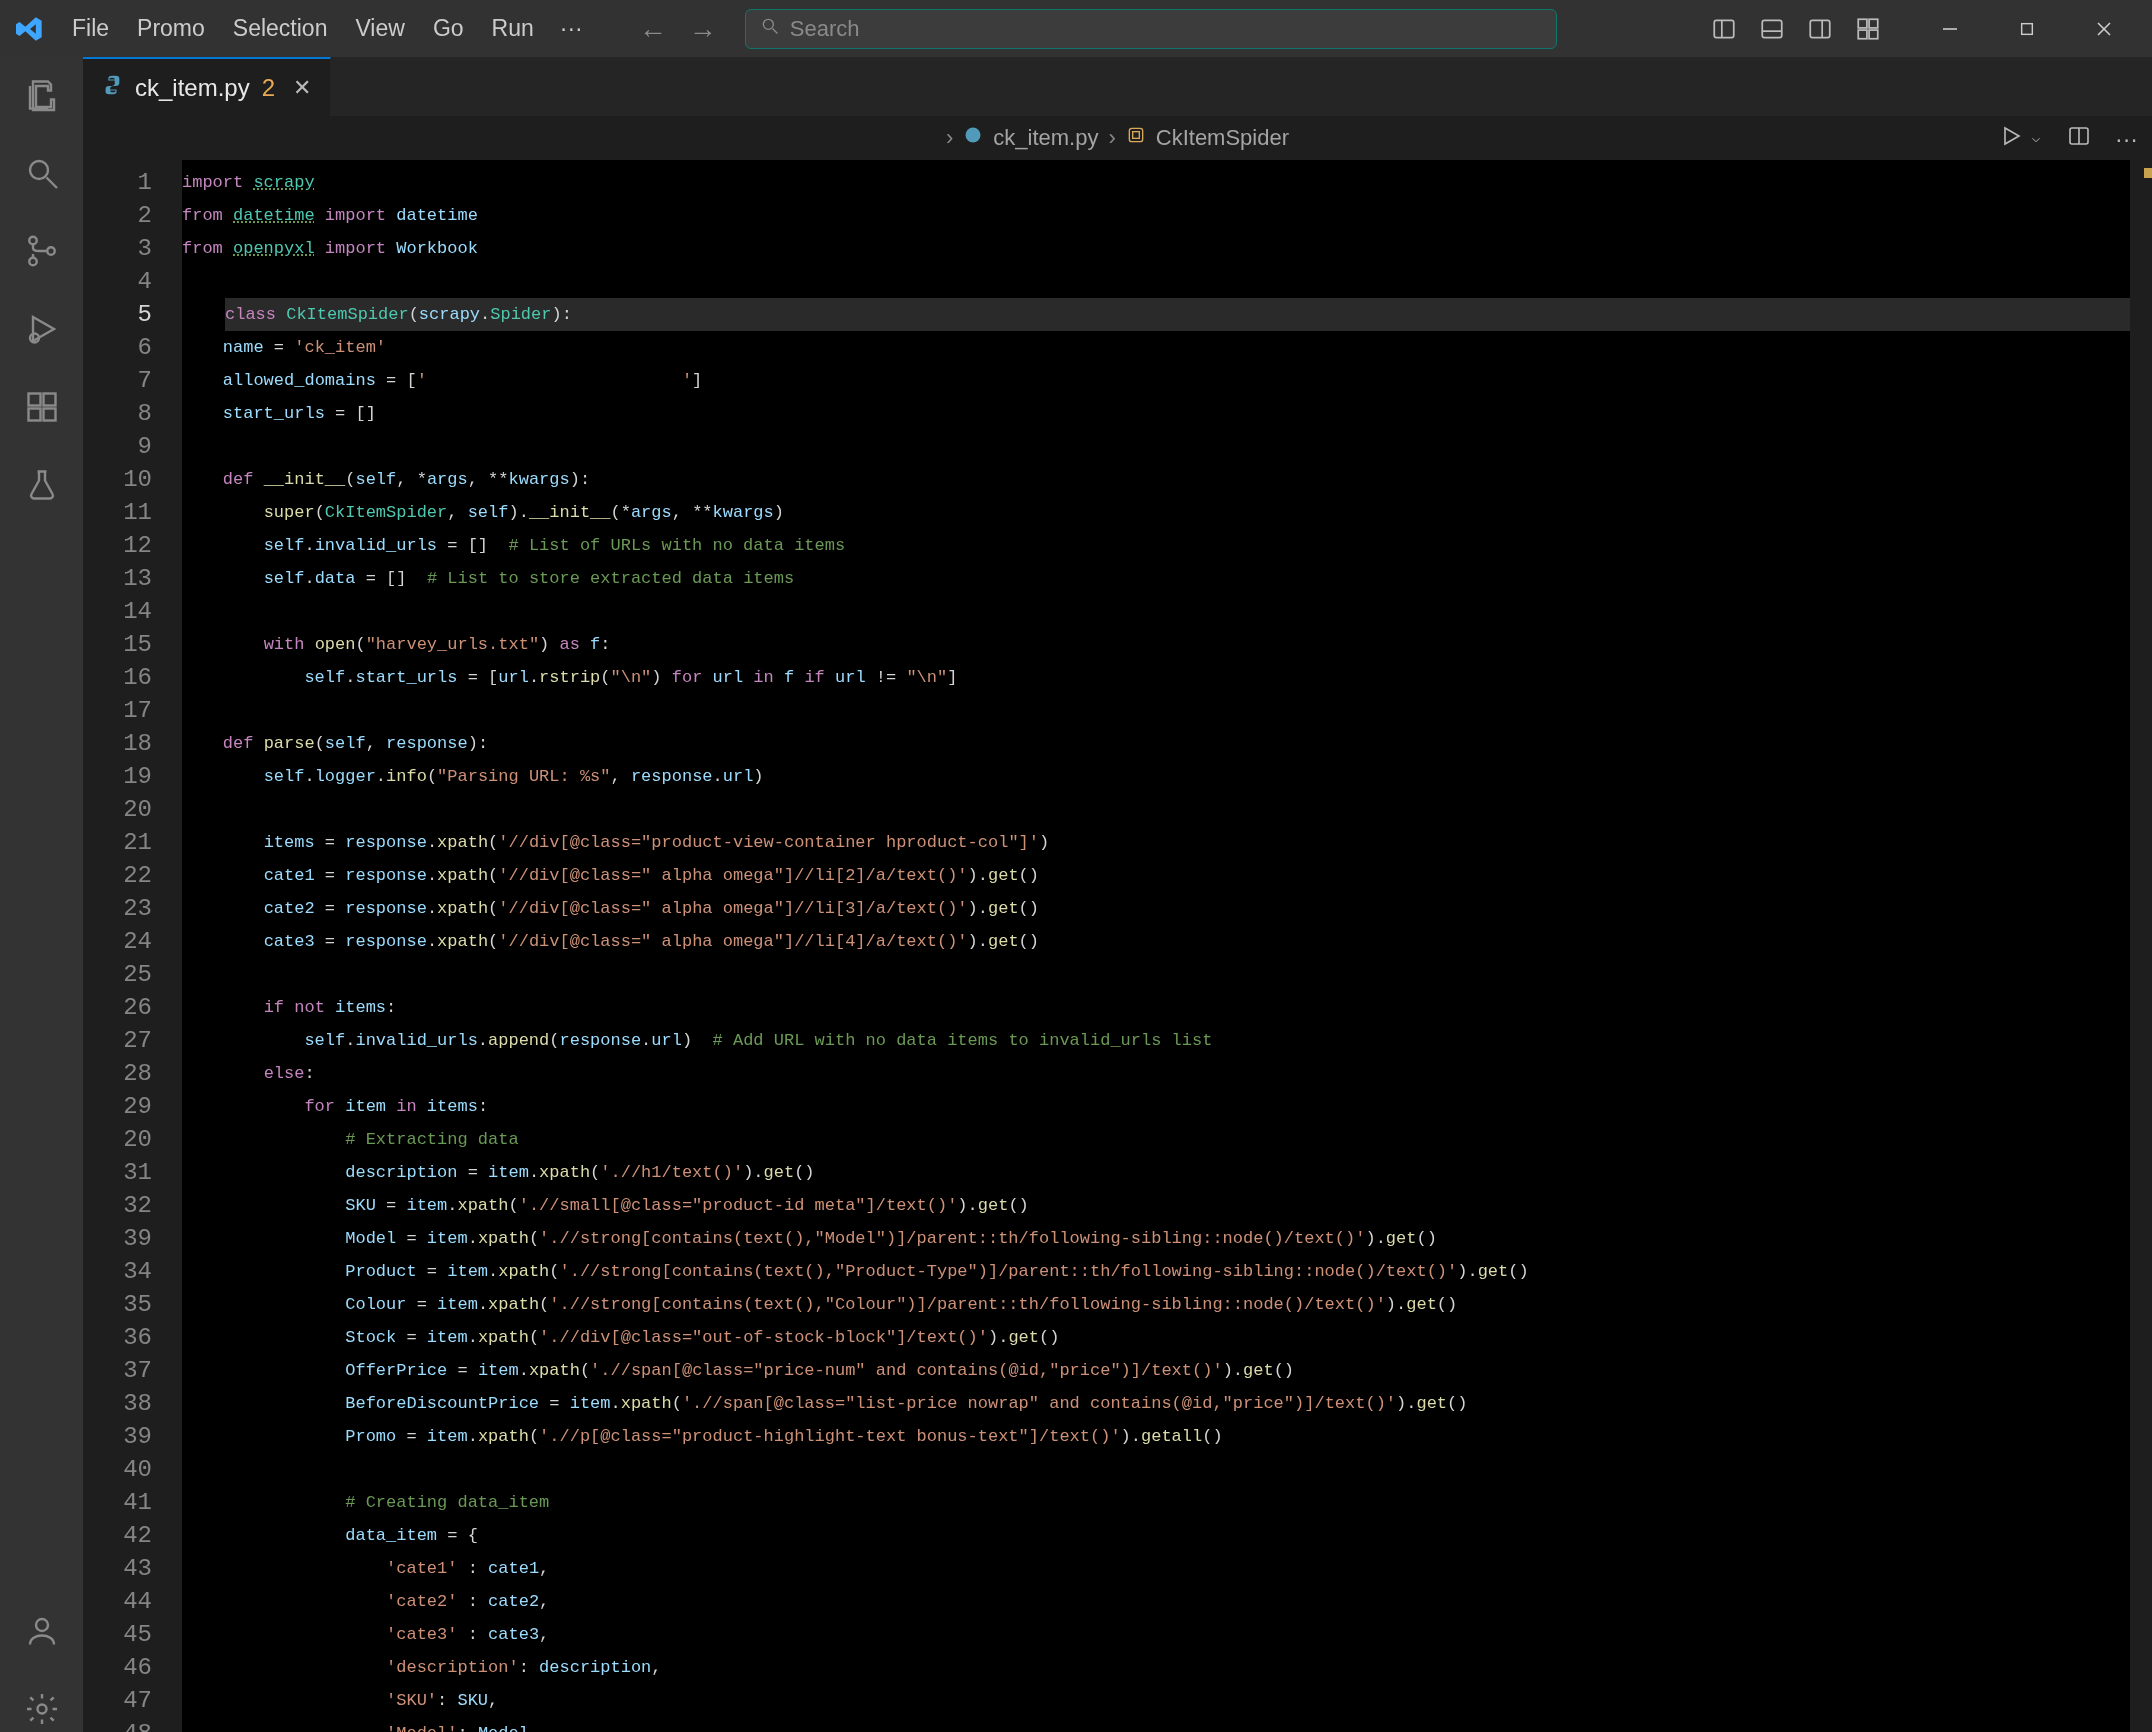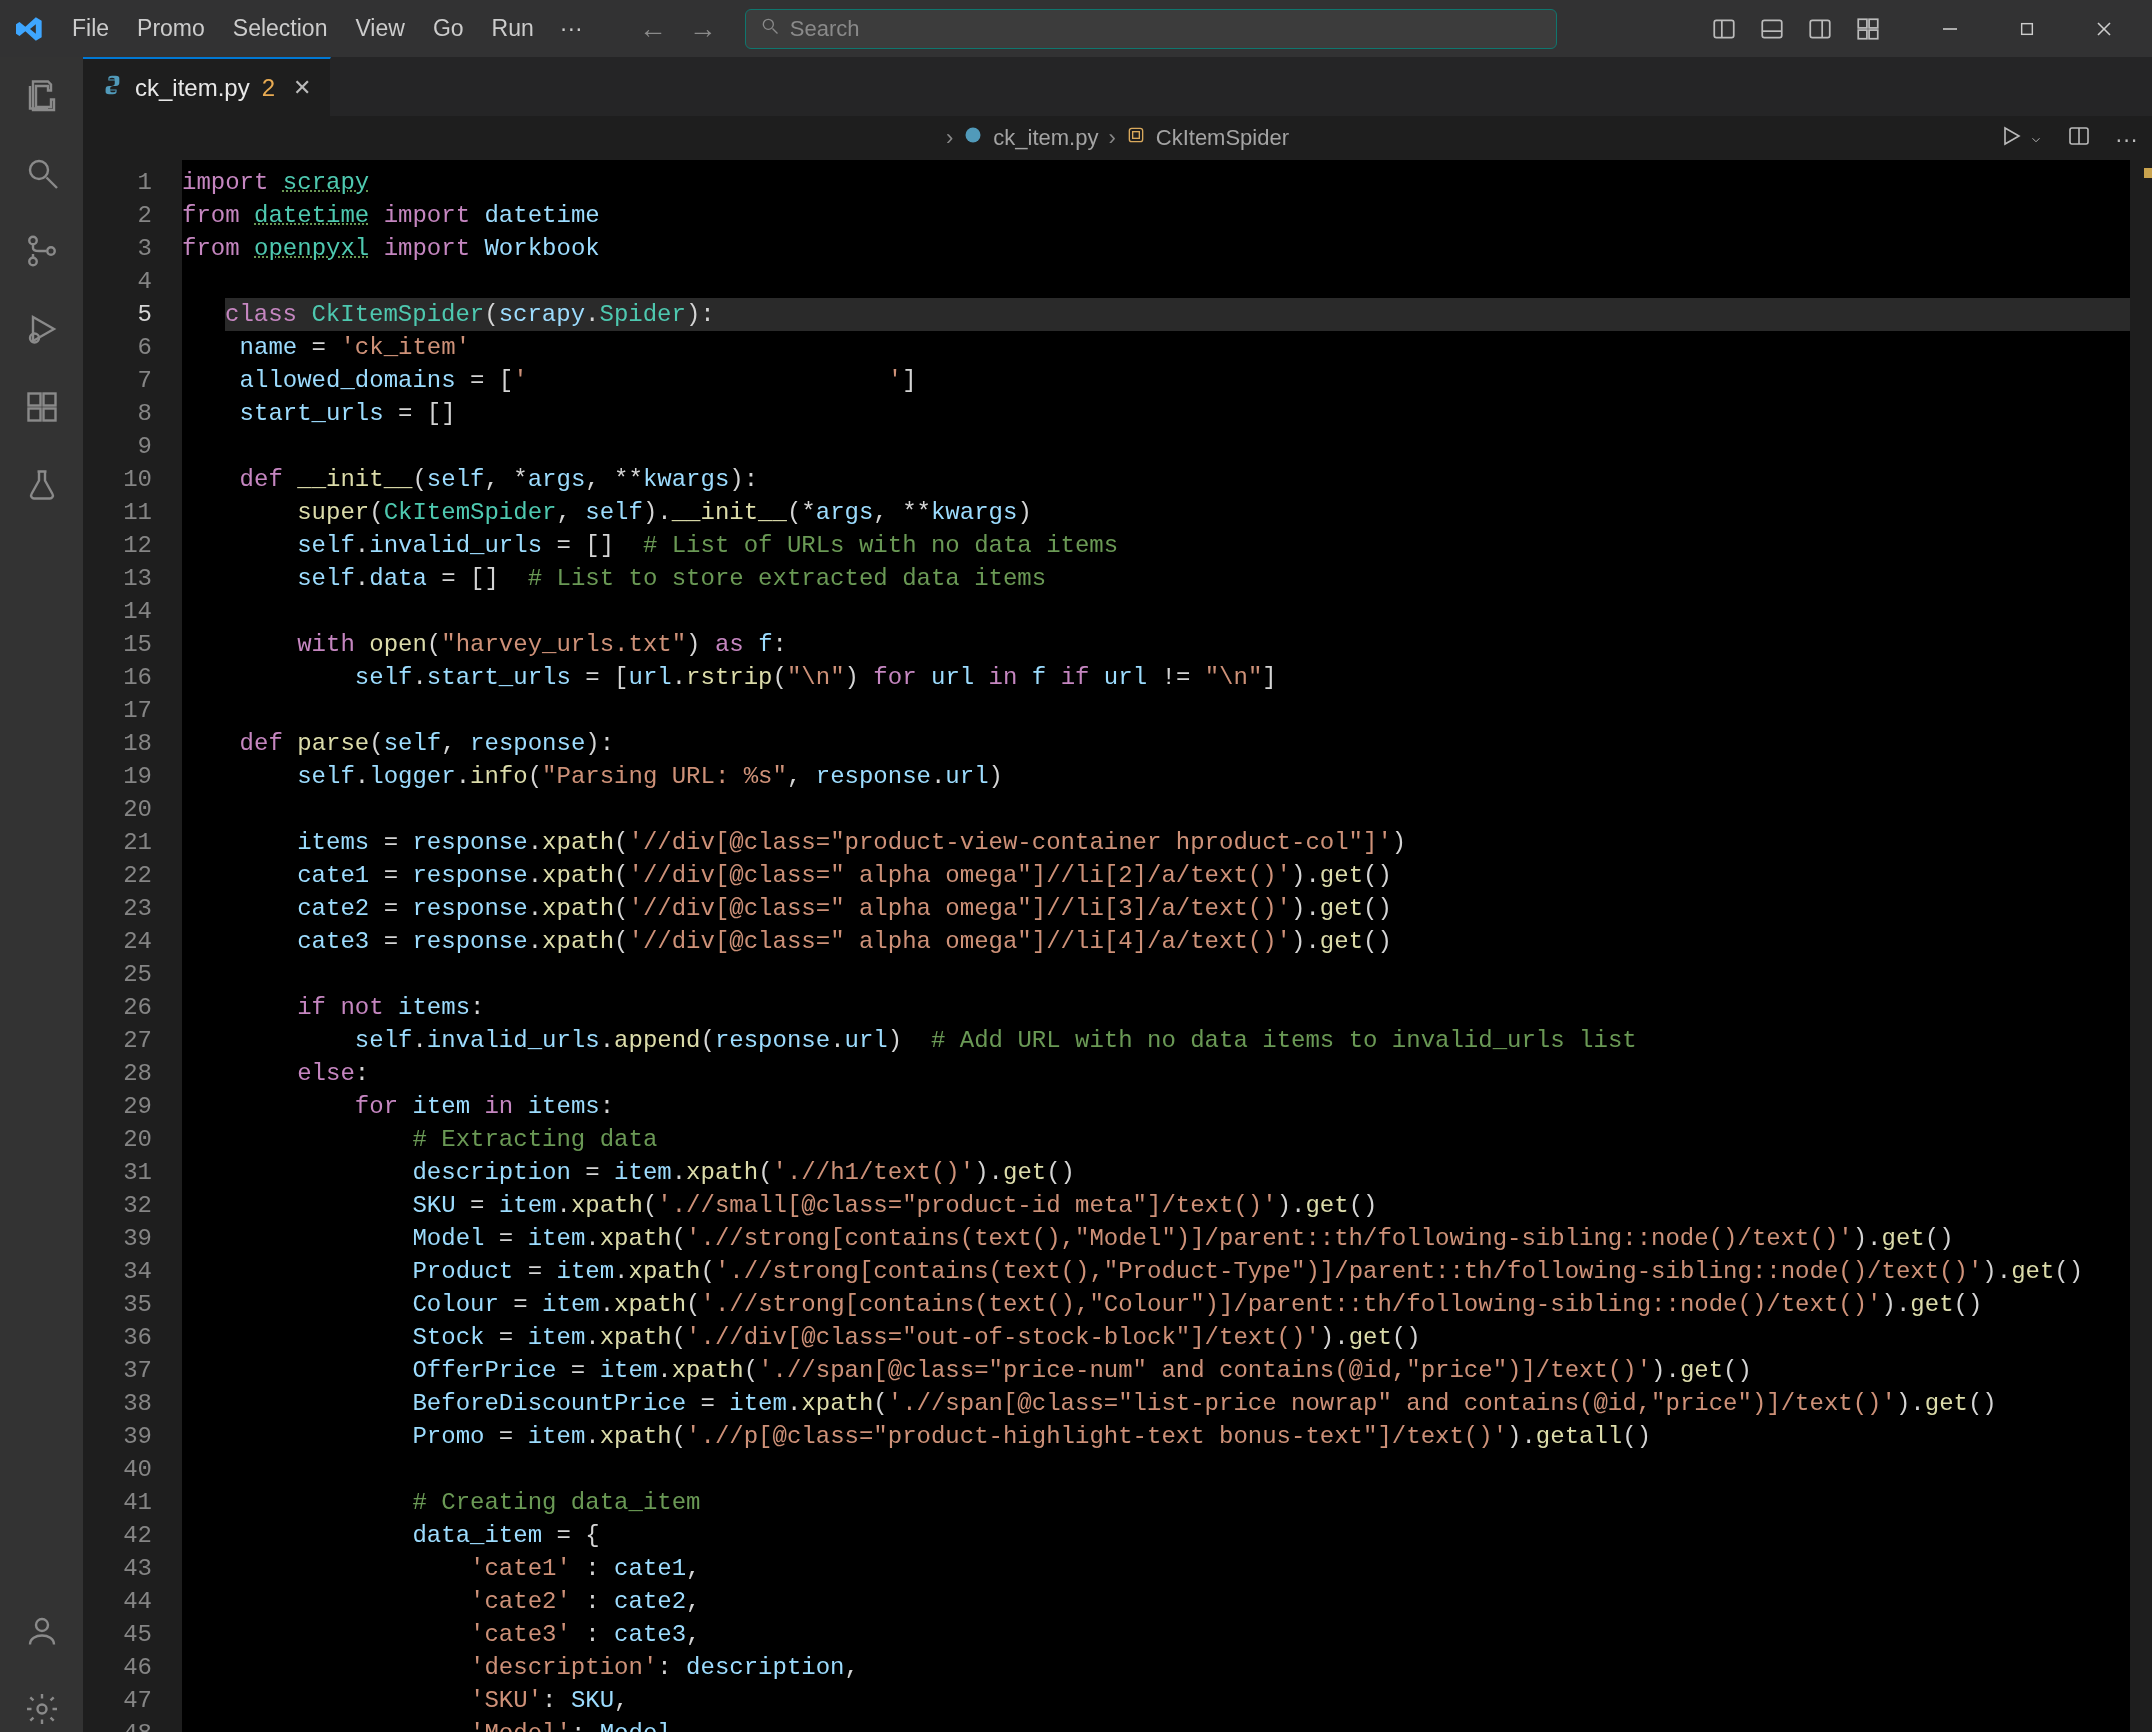--- a/index.html
+++ b/index.html
@@ -135,21 +135,21 @@
     line-height: 33px;
     background:#1e1e1e;
     user-select:none;
   }
   .gutter .ln { height:33px; }
   .gutter .ln.active { color:#d4d4d4; }
 
   .code {
     flex:1;
     font-family: Consolas, "Courier New", monospace;
-    font-size: 24px;
+    font-size: 17px;
     line-height: 33px;
     padding-top:6px;
     white-space: pre;
     color:#d4d4d4;
     position:relative;
   }
   .code .row { height:33px; }
   .code .row.hl { background:#2a2a2a;margin-left:43px; }
 
   .minimap {

